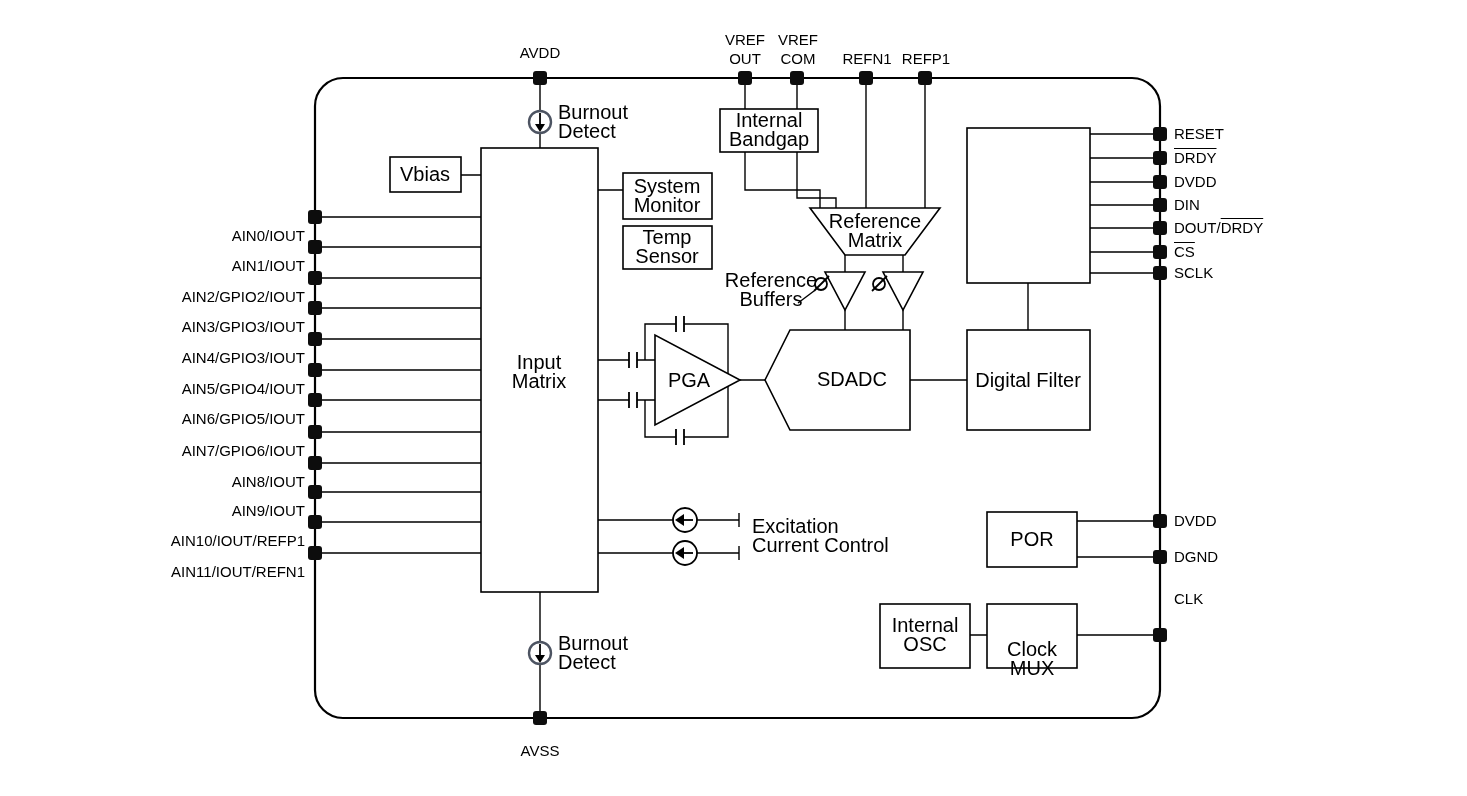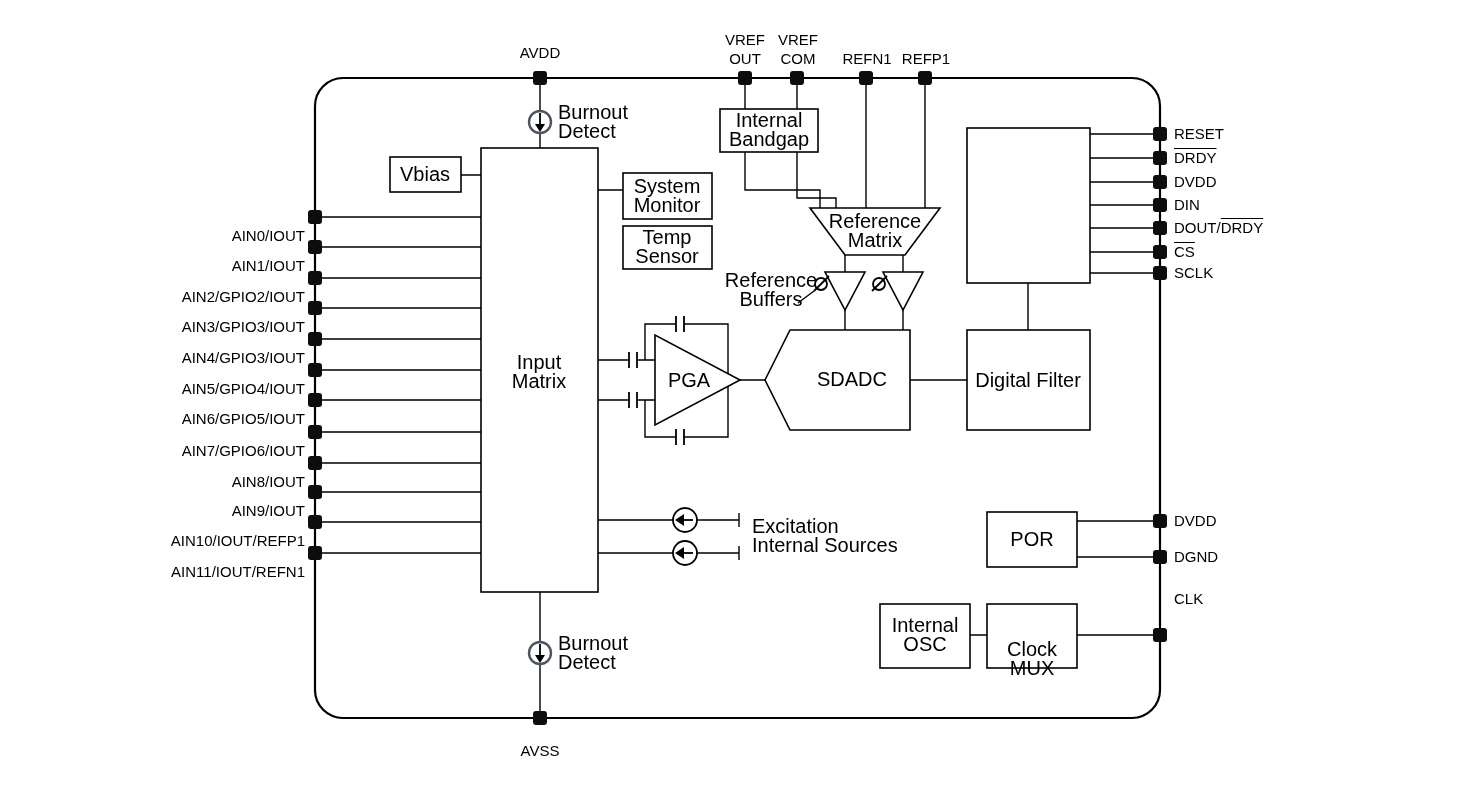--- a/index.html
+++ b/index.html
@@ -171,20 +171,20 @@
   <div class="lbl c" style="left:769px; top:130px;">Internal
 Bandgap</div>
   <div class="lbl c" style="left:875px; top:231px;">Reference
 Matrix</div>
   <div class="lbl c" style="left:771px; top:290px;">Reference
 Buffers</div>
   <div class="lbl c" style="left:689px; top:380px;">PGA</div>
   <div class="lbl c" style="left:852px; top:379px;">SDADC</div>
   <div class="lbl c" style="left:1028px; top:380px;">Digital Filter</div>
   <div class="lbl" style="left:752px; top:517px;">Excitation
-Internal Sources</div>
+Current Control</div>
   <div class="lbl c" style="left:1032px; top:539px;">POR</div>
   <div class="lbl c" style="left:925px; top:635px;">Internal
 OSC</div>
   <div class="lbl c" style="left:1032px; top:659px;">Clock
 MUX</div>
 
 </div>
 
 </body></html>

